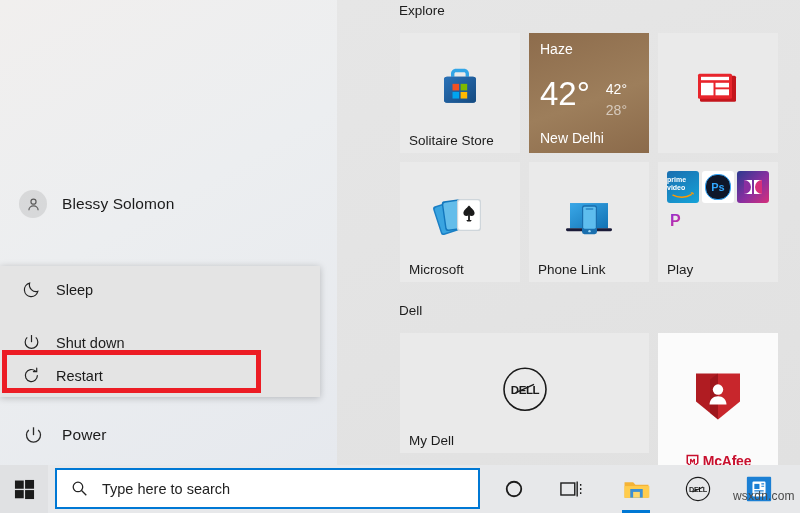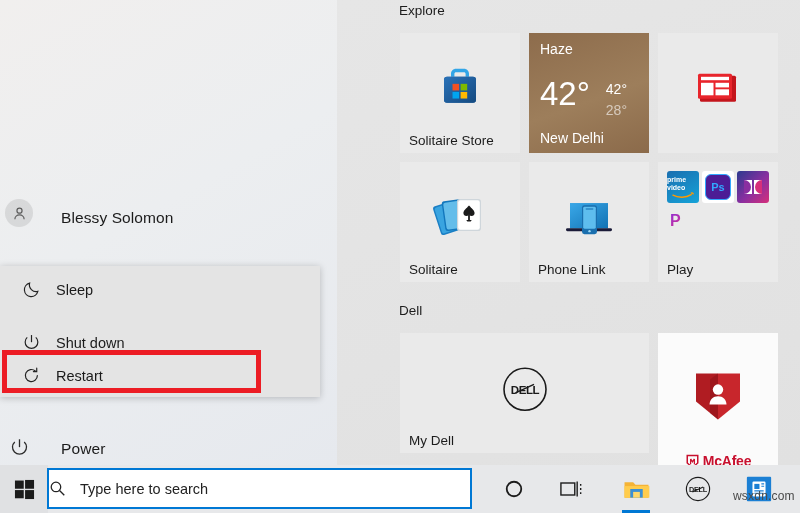--- a/index.html
+++ b/index.html
@@ -38,23 +38,23 @@
     background: linear-gradient(160deg, #e6e6e6 0%, #e1e1e1 100%);
   }
 
   
   .rail-item {
     position: absolute;
     left: 0;
     width: 337px;
     height: 46px;
     display: flex;
-    align-items: flex-end;
+    align-items: center;
     box-sizing: border-box;
-    gap: 13px;
+    padding-left: 14px;
   }
   .rail-icon {
     width: 38px;
     flex: 0 0 38px;
     display: flex;
     align-items: center;
     justify-content: center;
     color: #2b2b2b;
   }
   .rail-label {
@@ -224,22 +224,22 @@
     background: linear-gradient(150deg, #1b6fb0 0%, #15a3d8 100%);
     flex-direction: column;
     color: #fff;
     font-size: 7px;
     line-height: 7.5px;
     font-weight: bold;
   }
   .mini-ps { background: #ffffff; }
   .mini-ps-inner {
     width: 26px; height: 26px;
-    border-radius: 6px;
-    background: #4c1d95;
+    border-radius: 12px;
+    background: #0f172a;
     border: 1.5px solid #31a8ff;
     box-sizing: border-box;
     display: flex;
     align-items: center;
     justify-content: center;
     color: #31a8ff;
     font-size: 11px;
     font-weight: bold;
   }
   .mini-dolby {
@@ -279,27 +279,28 @@
   }
   .start-button {
     width: 48px; height: 48px;
     display: flex;
     align-items: center;
     justify-content: center;
     background: #e0e1e3;
   }
   .search-box {
     position: absolute;
-    left: 47px; top: 468px;
+    left: 55px; top: 468px;
     width: 425px; height: 41px;
     background: #ffffff;
     border: 2px solid #0078d4;
     box-sizing: border-box;
     display: flex;
     align-items: center;
+    padding-left: 14px;
   }
   .search-placeholder {
     font-size: 14.5px;
     color: #222;
     padding-left: 14px;
   }
   .tb-icon {
     position: absolute;
     top: 465px;
     width: 48px; height: 48px;
@@ -463,21 +464,21 @@
             <rect x="13" y="7" width="22" height="30" rx="2.6" fill="#1277bd"></rect>
             <rect x="14.4" y="8.4" width="19.2" height="27.2" rx="2" fill="#64bdea"></rect>
           </g>
           <rect x="26" y="6" width="24" height="32" rx="2.8" fill="#cfd6db"></rect>
           <rect x="27.2" y="7.2" width="21.6" height="29.6" rx="2.2" fill="#ffffff"></rect>
           <path d="M38 12.5c2.8 3.1 5.6 5 5.6 7.6 0 1.9-1.4 3-2.9 3-1 0-1.9-.5-2.7-1.4-.8.9-1.7 1.4-2.7 1.4-1.5 0-2.9-1.1-2.9-3 0-2.6 2.8-4.5 5.6-7.6z" fill="#1b1b1b"></path>
           <rect x="37.1" y="22" width="1.8" height="5" fill="#1b1b1b"></rect>
           <path d="M35.3 27h5.4l-1 1.6h-3.4z" fill="#1b1b1b"></path>
         </svg>
       </div>
-      <span class="tile-label">Solitaire</span>
+      <span class="tile-label">Microsoft</span>
     </div>
 
     <div class="tile" style="left:529px;top:162px;width:120px;height:120px;">
       <div class="tile-icon-center">
         <svg width="56" height="48" viewBox="0 0 56 48">
           <path d="M9 9h38v25H9z" fill="#1f8fd6"></path>
           <path d="M9 9h38v25H9z" fill="url(#plg)"></path>
           <defs>
               <linearGradient id="plg" x1="0" y1="0" x2="1" y2="1">
             <stop offset="0" stop-color="#3aa8e8"></stop>

